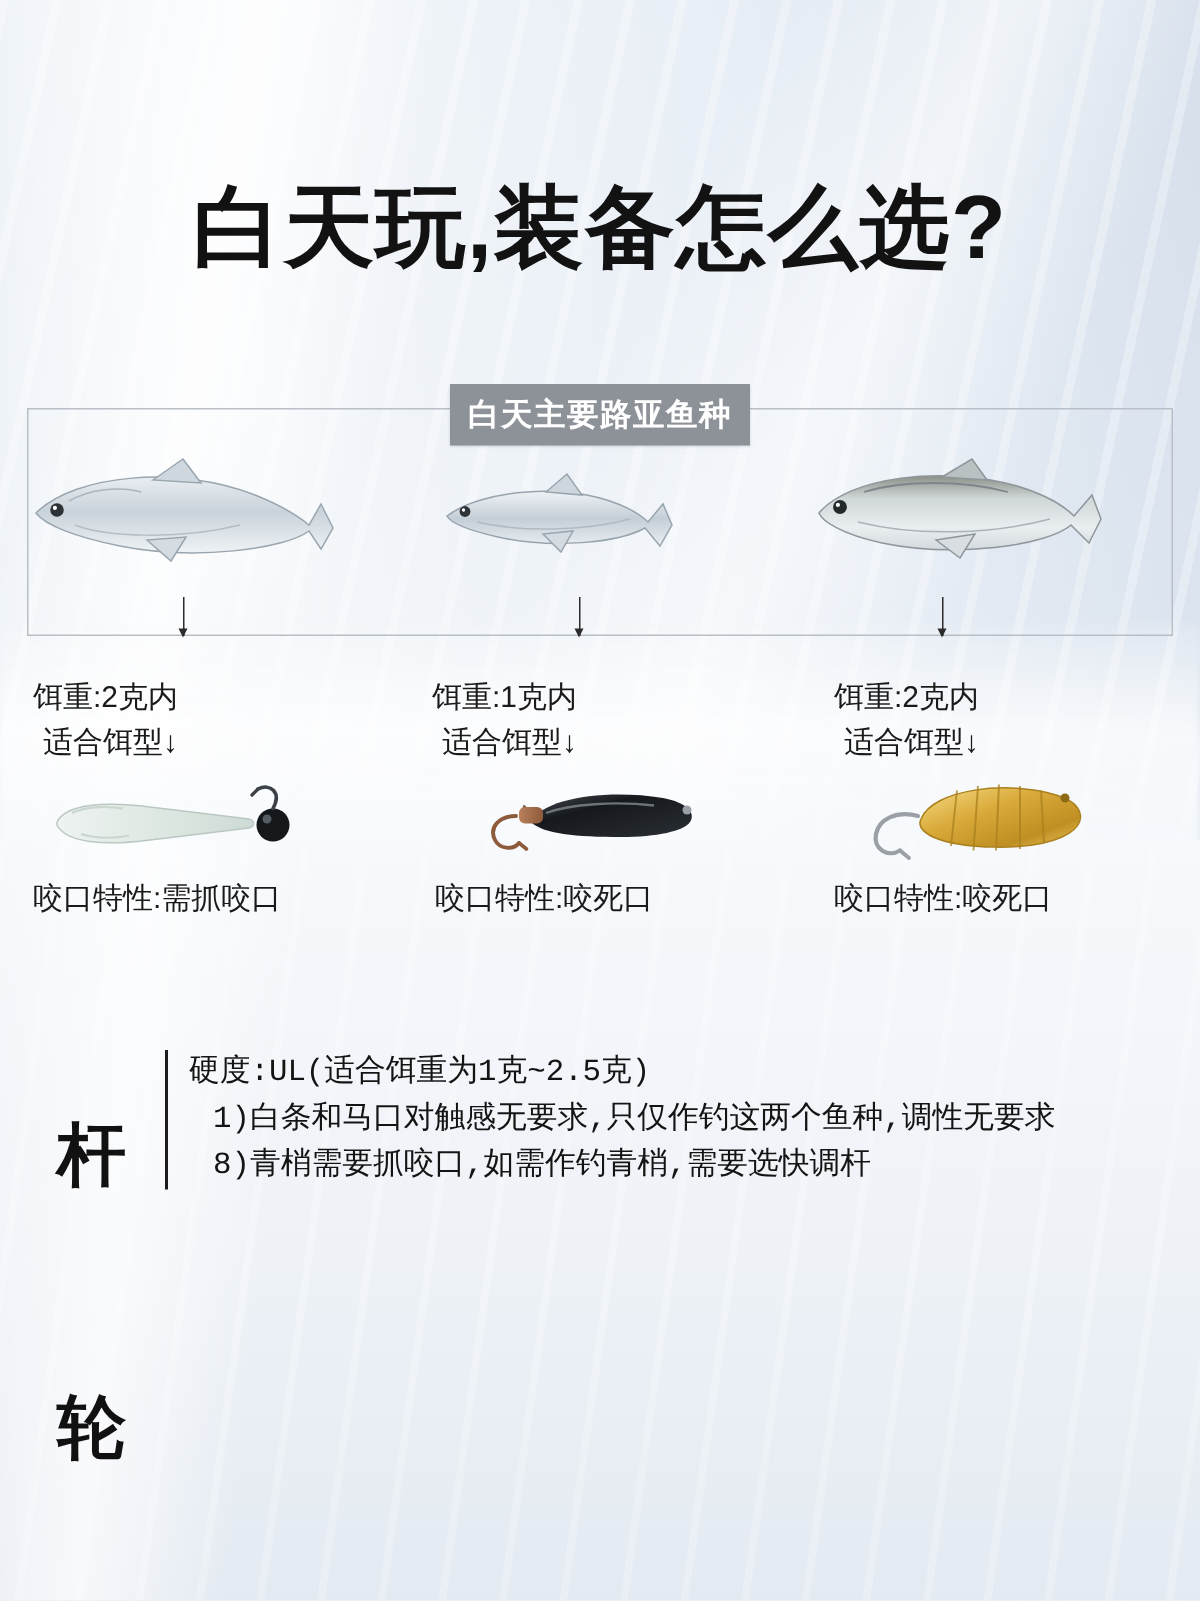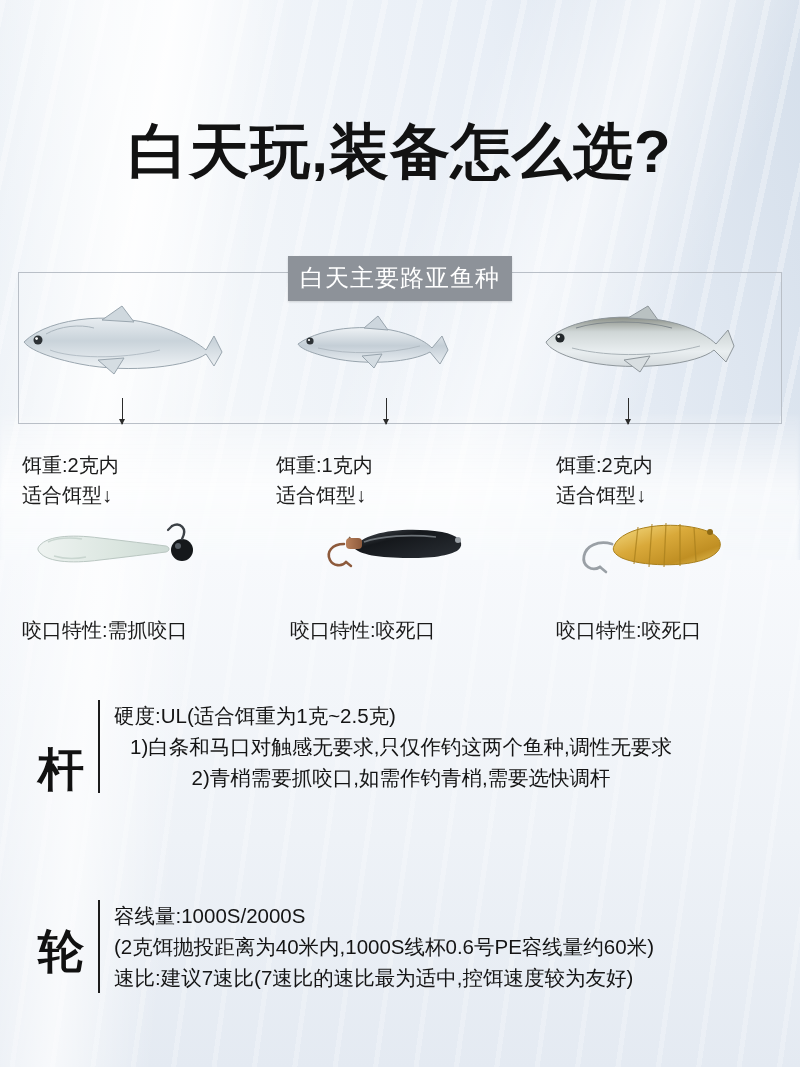--- a/index.html
+++ b/index.html
@@ -63,25 +63,26 @@
   
   .fish-panel{
     position:absolute;left:18px;top:272px;width:764px;height:152px;
     border:1px solid #b9bfc7;
     box-sizing:border-box;
   }
   .panel-title{
     position:absolute;top:256px;left:50%;transform:translateX(-50%);
     background:#8d9299;
     color:#fff;
-    font-size:24px;
+    font-size:21px;
     padding:6px 12px 7px;
     letter-spacing:1px;
     white-space:nowrap;
     box-shadow:0 1px 2px rgba(0,0,0,.15);
+    font-weight:bold;
   }
 
   .fish-col{position:absolute;top:290px;width:250px;}
   .fish-col.c1{left:10px;}
   .fish-col.c2{left:278px;}
   .fish-col.c3{left:532px;}
 
   .fish-art{position:relative;height:100px;}
   .tick{
     position:absolute;top:398px;width:1px;height:26px;background:#2b2b2b;
@@ -89,54 +90,55 @@
   .tick.t1{left:122px;}
   .tick.t2{left:386px;}
   .tick.t3{left:628px;}
   .tick:after{
     content:"";position:absolute;bottom:-1px;left:-3px;
     border-left:3.5px solid transparent;border-right:3.5px solid transparent;
     border-top:6px solid #2b2b2b;
   }
 
   
-  .info{position:absolute;font-size:20px;line-height:30px;color:#1a1a1a;white-space:nowrap;}
+  .info{position:absolute;font-size:20px;line-height:30px;color:#1a1a1a;white-space:nowrap;text-align:right;}
   .info.i1{left:22px;top:450px;}
-  .info.i2{left:276px;top:450px;}
+  .info.i2{left:288px;top:450px;}
   .info.i3{left:556px;top:450px;}
 
   .lure{position:absolute;height:62px;}
   .lure.l1{left:30px;top:518px;width:200px;}
   .lure.l2{left:318px;top:518px;width:170px;}
   .lure.l3{left:560px;top:512px;width:180px;}
 
-  .bite{position:absolute;font-size:20px;color:#1a1a1a;white-space:nowrap;margin-top:32px;}
+  .bite{position:absolute;font-size:20px;color:#1a1a1a;white-space:nowrap;}
   .bite.b1{left:22px;top:585px;}
   .bite.b2{left:290px;top:585px;}
   .bite.b3{left:556px;top:585px;}
 
   
   .spec{position:absolute;left:28px;display:flex;align-items:flex-start;}
   .spec.rod{top:700px;}
   .spec.reel{top:900px;}
   .spec-label{
     font-size:46px;font-weight:bold;line-height:1;
     width:66px;text-align:center;color:#111;
   }
   .spec.rod .spec-label{margin-top:46px;}
   .spec.reel .spec-label{margin-top:28px;}
   .spec-body{
     border-left:2px solid #1c1c1c;
     padding:0 0 0 14px;
-    margin-left:4px;
+    margin-left:16px;
+    font-family:Liberation Mono, monospace;
   }
   .spec-body div{
     font-size:20.5px;line-height:31px;color:#141414;white-space:nowrap;
   }
-  .spec-body div.indent{padding-left:16px;text-align:center;}
+  .spec-body div.indent{padding-left:16px;}
 </style>
 </head>
 <body>
 
 <div class="bg"></div>
 <div class="bg-bottom"></div>
 
 <div class="page">
 
   <div class="headline">白天玩,装备怎么选?</div>
@@ -292,26 +294,21 @@
 
   <div class="bite b1">咬口特性:需抓咬口</div>
   <div class="bite b2">咬口特性:咬死口</div>
   <div class="bite b3">咬口特性:咬死口</div>
 
   <div class="spec rod">
     <div class="spec-label">杆</div>
     <div class="spec-body">
       <div>硬度:UL(适合饵重为1克~2.5克)</div>
       <div class="indent">1)白条和马口对触感无要求,只仅作钓这两个鱼种,调性无要求</div>
-      <div class="indent">2)青梢需要抓咬口,如需作钓青梢,需要选快调杆</div>
+      <div class="indent">8)青梢需要抓咬口,如需作钓青梢,需要选快调杆</div>
     </div>
   </div>
 
   <div class="spec reel">
     <div class="spec-label">轮</div>
-    <div class="spec-body">
-      <div>容线量:1000S/2000S</div>
-      <div>(2克饵抛投距离为40米内,1000S线杯0.6号PE容线量约60米)</div>
-      <div>速比:建议7速比(7速比的速比最为适中,控饵速度较为友好)</div>
-    </div>
   </div>
 
 </div>
 
 </body></html>

